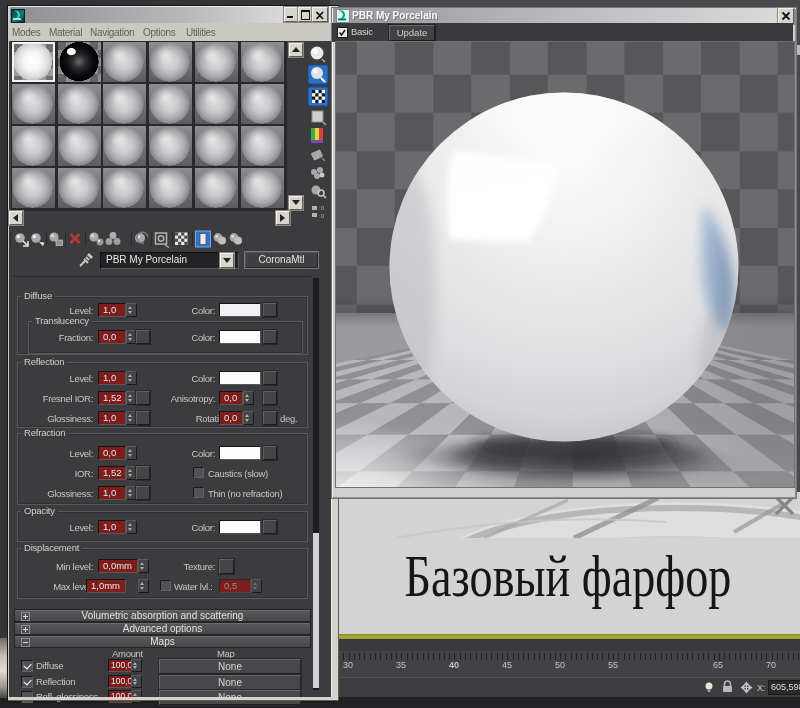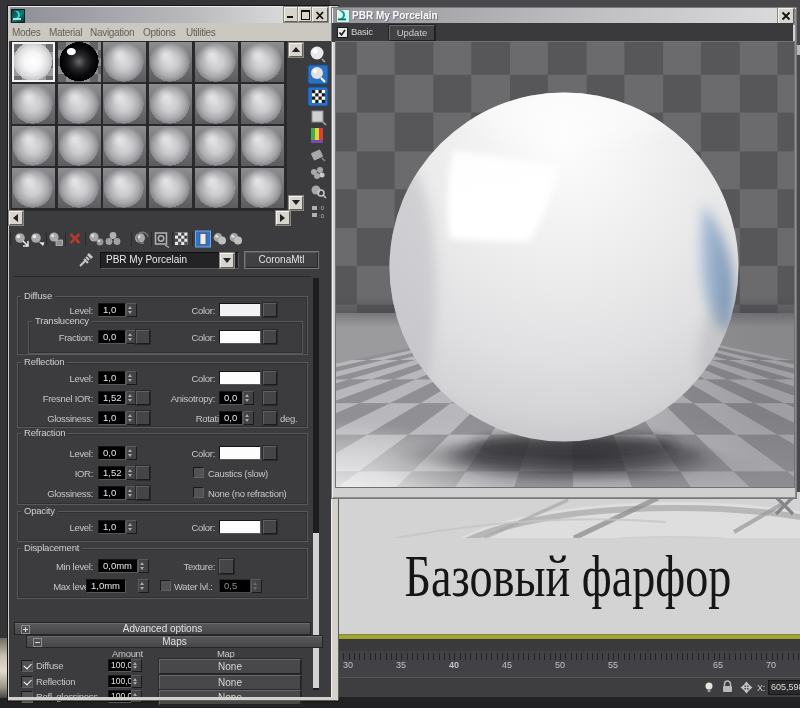--- a/index.html
+++ b/index.html
@@ -1,18 +1,18 @@
 <!DOCTYPE html>
 <html><head><meta charset="utf-8"><style>
 html,body{margin:0;padding:0;background:#2c2c2e;}
 #root{position:relative;width:800px;height:708px;overflow:hidden;font-family:"Liberation Sans",sans-serif;background:#343436;}
 .a{position:absolute;}
 .lbl{position:absolute;color:#c6c6c6;font-size:9.5px;letter-spacing:-.3px;line-height:14px;white-space:nowrap;}
 .rl{text-align:right;}
-.spin{position:absolute;background:#000000;border:1px solid;border-color:#151517 #58585a #58585a #151517;color:#e6e6e6;font-size:9.5px;line-height:12px;padding:0 0 0 4px;}
+.spin{position:absolute;background:#7f1d1d;border:1px solid;border-color:#151517 #58585a #58585a #151517;color:#e6e6e6;font-size:9.5px;line-height:12px;padding:0 0 0 4px;}
 .ud{position:absolute;width:9px;background:#434345;border:1px solid;border-color:#5a5a5c #1a1a1c #1a1a1c #5a5a5c;}
 .ud i{position:absolute;left:1px;width:0;height:0;border-left:2.5px solid transparent;border-right:2.5px solid transparent;}
 .ud i.u{top:2px;border-bottom:3px solid #aaaaaa;}
 .ud i.d{bottom:2px;border-top:3px solid #aaaaaa;}
 .sbtn{position:absolute;background:#454547;border:1px solid;border-color:#606062 #1c1c1e #1c1c1e #606062;box-shadow:0 0 0 1px #29292b;}
 .sw{position:absolute;border:1px solid;border-color:#151517 #58585a #58585a #151517;}
 .gbox{position:absolute;border:1px solid #59595b;box-shadow:inset 0 0 0 1px rgba(30,30,32,.35);}
 .glab{position:absolute;background:#3c3c3e;color:#cfcfcf;font-size:9.5px;letter-spacing:-.2px;line-height:10px;padding:0 3px;}
 .roll{position:absolute;height:11px;background:linear-gradient(180deg,#59595b,#47474a);border:1px solid #252527;box-shadow:inset 0 1px 0 #6a6a6c;color:#e2e2e2;font-size:10px;line-height:11px;text-align:center;}
 .roll b{position:absolute;left:6px;top:2px;width:7px;height:7px;border:1px solid #8e8e90;}
@@ -347,21 +347,21 @@
 <div class="chk" style="left:193px;top:467px;"></div>
 <div class="lbl" style="left:208px;top:467px;">Caustics (slow)</div>
 <div class="lbl rl" style="left:25px;top:487px;width:68px;">Glossiness:</div>
 <div class="spin" style="left:98px;top:486px;width:22px;height:12px;">1,0</div>
 <div class="ud" style="left:126px;top:486px;height:12px;">
       <i class="u"></i>
       <i class="d"></i>
     </div>
 <div class="sbtn" style="left:136px;top:486px;width:12px;height:12px;"></div>
 <div class="chk" style="left:193px;top:487px;"></div>
-<div class="lbl" style="left:208px;top:487px;">None (no refraction)</div>
+<div class="lbl" style="left:208px;top:487px;">Thin (no refraction)</div>
 
 <div class="gbox" style="left:17px;top:511px;width:289px;height:29px;"></div>
 <div class="glab" style="left:21px;top:506px;">Opacity</div>
 <div class="lbl rl" style="left:40px;top:521px;width:53px;">Level:</div>
 <div class="spin" style="left:98px;top:520px;width:22px;height:12px;">1,0</div>
 <div class="ud" style="left:126px;top:520px;height:12px;">
       <i class="u"></i>
       <i class="d"></i>
     </div>
 <div class="lbl rl" style="left:162px;top:521px;width:53px;">Color:</div>
@@ -385,22 +385,23 @@
       <i class="d"></i>
     </div>
 <div class="chk" style="left:160px;top:580px;"></div>
 <div class="lbl" style="left:174px;top:580px;">Water lvl.:</div>
 <div class="spin" style="left:219px;top:579px;width:26px;height:12px;color:#8e8e90;border-color:#2a2a2c #4a4a4c #4a4a4c #2a2a2c;">0,5</div>
 <div class="ud" style="left:251px;top:579px;height:12px;">
       <i class="u" style="border-bottom-color:#6a6a6c;"></i>
       <i class="d" style="border-top-color:#6a6a6c;"></i>
     </div>
 
+<div class="roll" style="left:14px;top:609px;width:295px;"><b class="pp"></b>Volumetric absorption and scattering</div>
 <div class="roll" style="left:14px;top:622px;width:295px;"><b class="pp"></b>Advanced options</div>
-<div class="roll" style="left:14px;top:635px;width:295px;margin-left:12px;"><b></b>Maps</div>
+<div class="roll" style="left:14px;top:635px;width:295px;"><b></b>Maps</div>
 <div class="lbl" style="left:112px;top:647px;">Amount</div>
 <div class="lbl" style="left:217px;top:647px;">Map</div>
 <div class="chk on" style="left:21px;top:660px;width:10px;height:10px;"></div>
 <div class="lbl" style="left:36px;top:659px;">Diffuse</div>
 <div class="spin" style="left:108px;top:659px;width:23px;height:11px;font-size:8.5px;line-height:11px;padding:0 0 0 2px;">100,0</div>
 <div class="ud" style="left:131px;top:659px;height:11px;">
       <i class="u"></i>
       <i class="d"></i>
     </div>
 <div class="nbtn" style="left:159px;top:659px;width:140px;">None</div>

